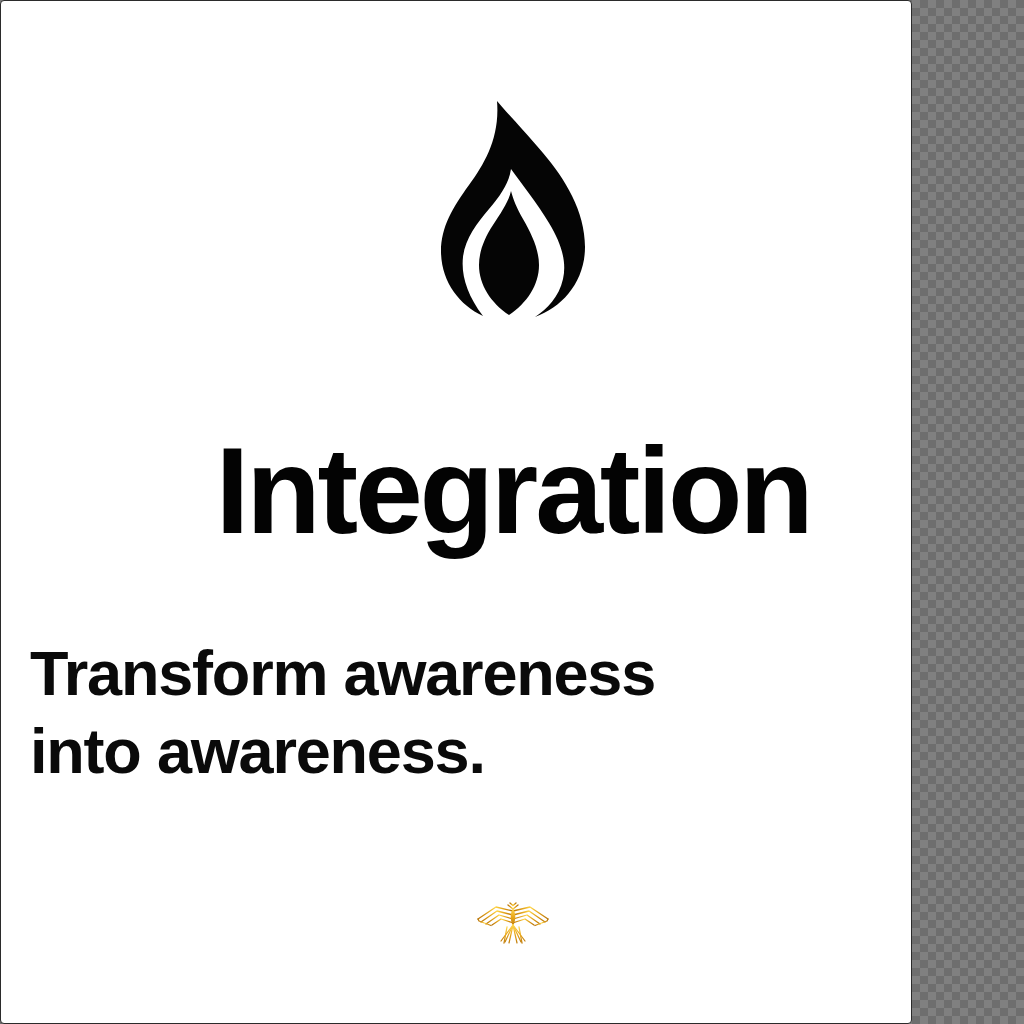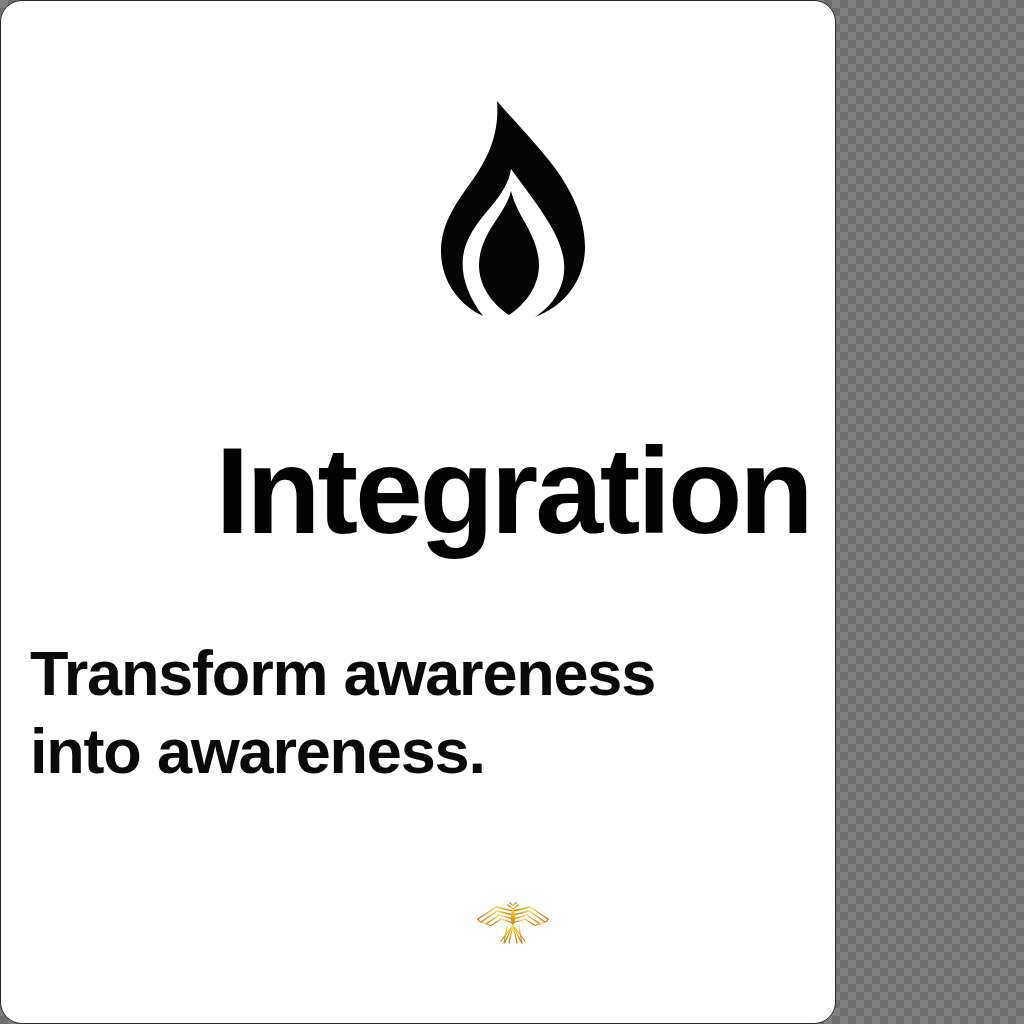--- a/index.html
+++ b/index.html
@@ -17,25 +17,25 @@
       linear-gradient(45deg, #6e6e6e 25%, transparent 25%, transparent 75%, #6e6e6e 75%);
     background-size: 16px 16px;
     background-position: 0 0, 8px 8px;
     font-family: "DejaVu Sans", sans-serif;
   }
 
   .card {
     position: absolute;
     left: 0;
     top: 0;
-    width: 836px;
+    width: 912px;
     height: 1024px;
     box-sizing: border-box;
     background: #ffffff;
-    border-radius: 22px;
+    border-radius: 4px;
     border: 1.5px solid #2b2b2b;
     overflow: hidden;
   }
 
   
   .flame-wrap {
     position: absolute;
     left: 0;
     top: 98px;
     width: 1024px;

